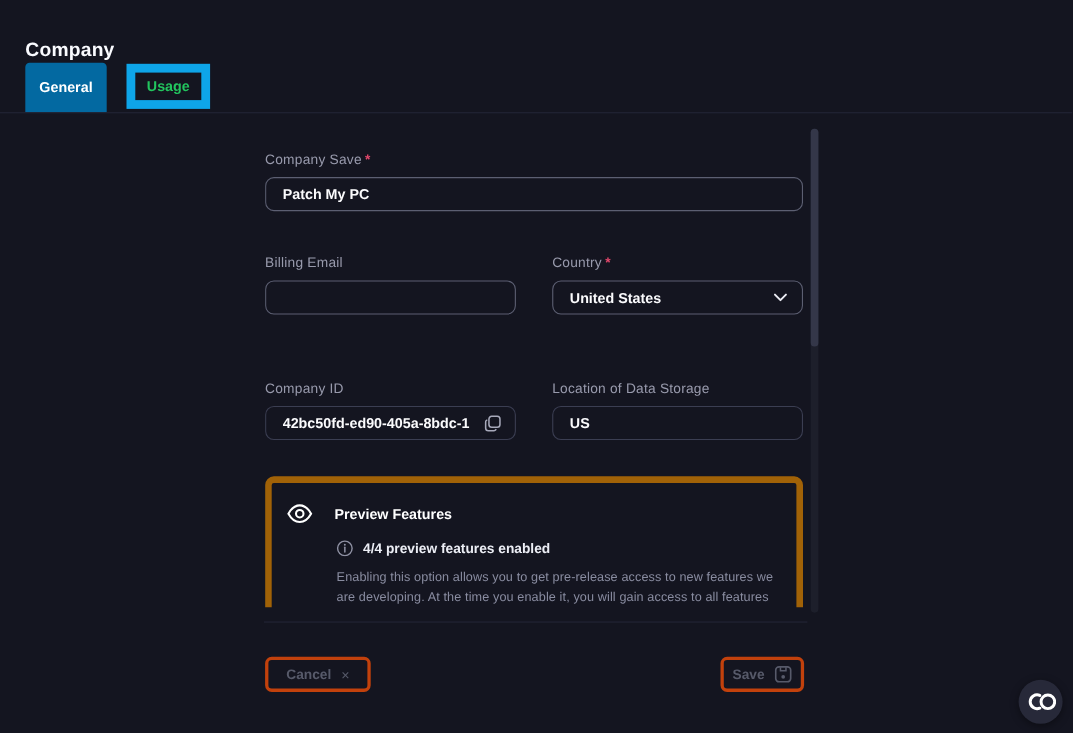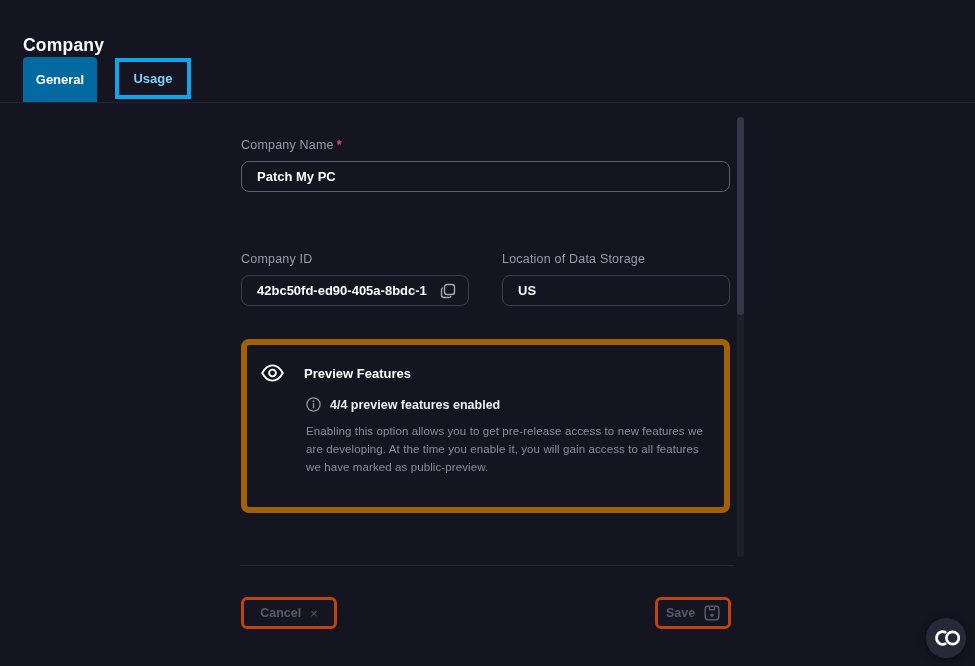--- a/index.html
+++ b/index.html
@@ -18,22 +18,22 @@
   
   .tabs { position:absolute; left:23px; top:57px; display:flex; height:45px; }
   .tab {
     height:45px; display:flex; align-items:center; justify-content:center;
     font-size:13px; font-weight:bold; cursor:pointer;
   }
   .tab.active {
     width:74px; background:#0369a1; color:#ffffff; border-radius:4px 4px 0 0;
   }
   .tab.inactive {
-    width:76px; margin-left:18px; color:#7dd3fc;
-    border:4px solid #0ea5e9; height:41px; margin-top:1px;
+    width:76px; margin-left:18px; color:#22c55e;
+    border:8px solid #0ea5e9; height:41px; margin-top:1px;
   }
   .tabs-divider {
     position:absolute; left:0; top:102px; width:975px; height:1px; background:#232536;
   }
   
   .form-viewport {
     position:absolute; left:241px; top:118px; width:489px; height:434px;
     overflow:hidden;
   }
   .field-label {
@@ -113,26 +113,49 @@
   </div>
   <div class="tab inactive">
     <span>Usage</span>
   </div>
 </div>
 <div class="tabs-divider"></div>
 
 <div class="form-viewport">
 
   <div class="field-label">
-    <span>Company Name</span><span class="req">*</span>
+    <span>Company Save</span><span class="req">*</span>
   </div>
   <div class="text-input">
     <span>Patch My PC</span>
   </div>
 
+  <div class="two-col">
+    <div class="col">
+      <div class="field-label">
+        <span>Billing Email</span>
+      </div>
+      <div class="text-input">
+        <span></span>
+      </div>
+    </div>
+    <div class="col">
+      <div class="field-label">
+        <span>Country</span><span class="req">*</span>
+      </div>
+      <div class="text-input select-input">
+        <span>United States</span>
+        <span style="display:flex;">
+          <svg width="13" height="9" viewBox="0 0 13 9">
+              <path d="M1.5 1.8 L6.5 6.8 L11.5 1.8" fill="none" stroke="#e9eaf2" stroke-width="1.8" stroke-linecap="round" stroke-linejoin="round"></path>
+            </svg>
+        </span>
+      </div>
+    </div>
+  </div>
 
   <div class="two-col row3">
     <div class="col">
       <div class="field-label">
         <span>Company ID</span>
       </div>
       <div class="text-input readonly">
         <span class="id-text">42bc50fd-ed90-405a-8bdc-1</span>
         <span class="copy-icon">
           <svg width="16" height="16" viewBox="0 0 16 16">

